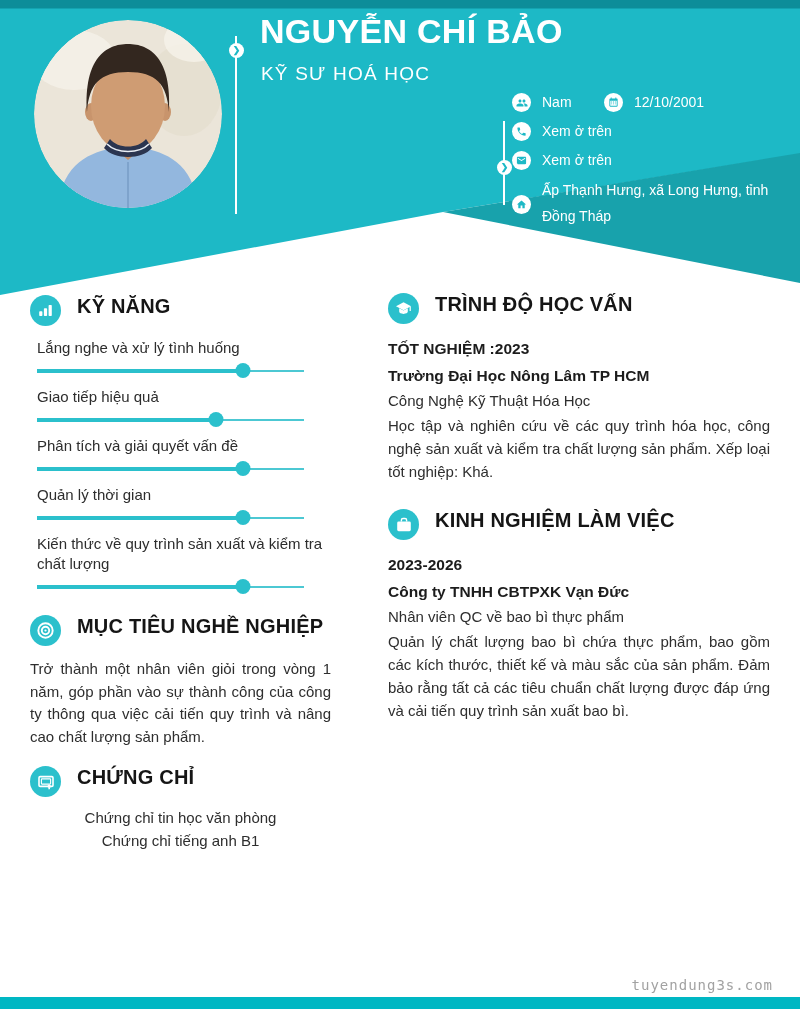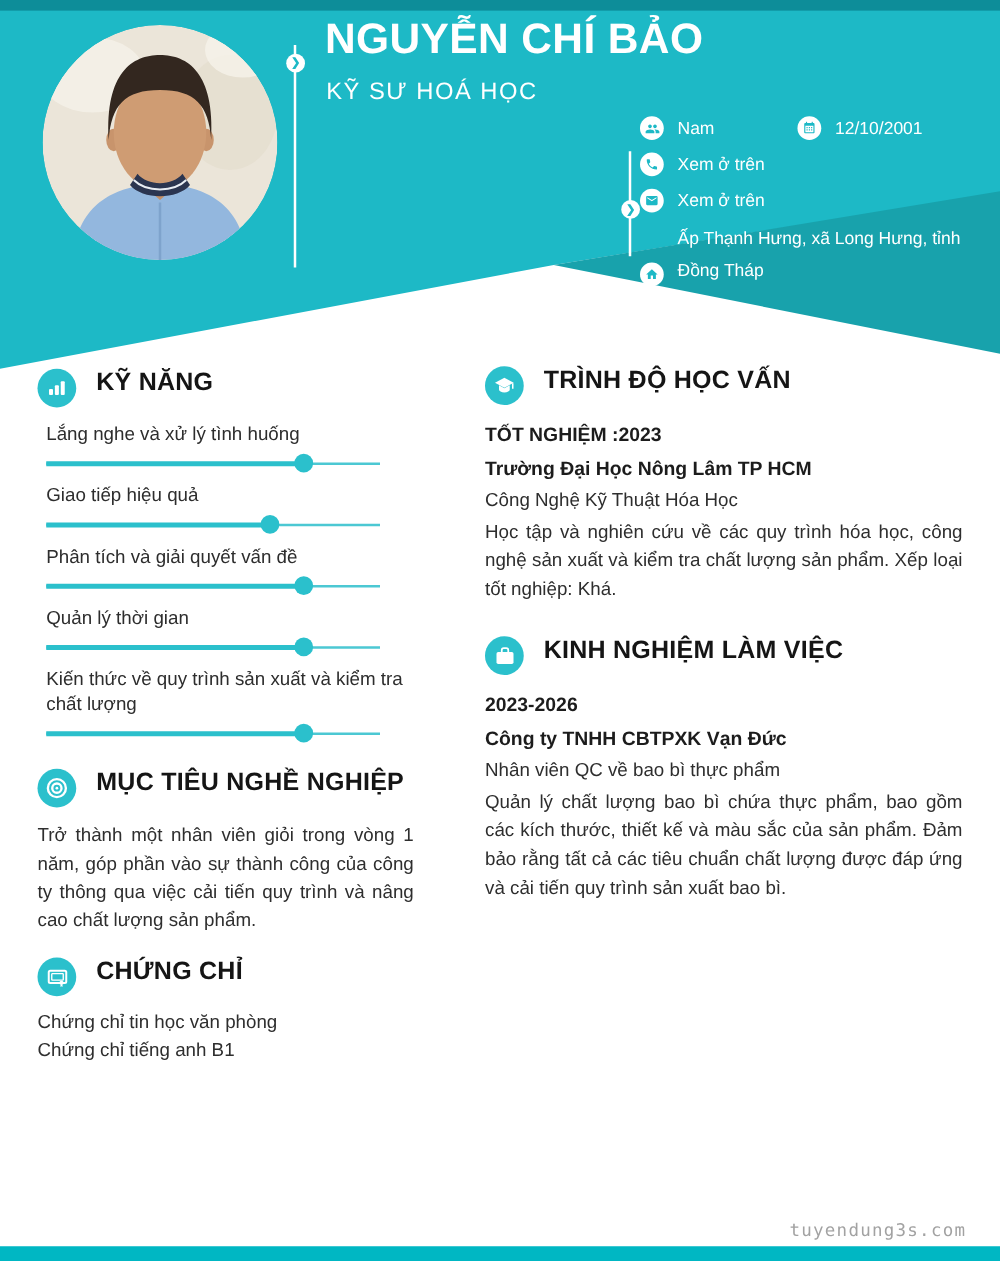--- a/index.html
+++ b/index.html
@@ -25,21 +25,21 @@
   .contact-marker{left:497px;top:160px;}
   .name{
     position:absolute;left:260px;top:12px;color:#fff;font-size:34px;font-weight:bold;
     letter-spacing:.3px;white-space:nowrap;
   }
   .job-title{
     position:absolute;left:261px;top:63px;color:#fff;font-size:19px;letter-spacing:1.2px;white-space:nowrap;text-align:right;
   }
   .contact-row{position:absolute;left:512px;display:flex;align-items:flex-start;}
   .contact-cell{display:flex;align-items:center;gap:11px;}
-  .contact-cell.fixed{width:126px;}
+  .contact-cell.fixed{width:92px;}
   .c-icon{
     width:19px;height:19px;border-radius:50%;background:#fff;flex:none;
     display:flex;align-items:center;justify-content:center;
   }
   .c-label{color:#fff;font-size:14px;line-height:19px;}
   .c-label.wrap{width:248px;line-height:26px;margin-top:-3px;}
   
   .col{position:absolute;}
   .col-left{left:30px;top:295px;width:301px;}
   .col-right{left:388px;top:293px;width:382px;}
@@ -54,21 +54,21 @@
   .skill-label{font-size:15px;color:#2d2d2d;line-height:20px;padding-left:7px;}
   .skill-slider{position:relative;height:16px;margin:5px 0 8px 7px;width:267px;}
   .track{position:absolute;left:0;right:0;top:7px;height:2px;background:#4cc8d3;}
   .track-fill{position:absolute;left:0;top:6px;height:4px;background:#2bc0cc;}
   .knob{position:absolute;top:0;width:15px;height:15px;border-radius:50%;background:#2bc0cc;transform:translateX(-50%);}
   
   .mt20{margin-top:20px;} .mt18{margin-top:18px;} .mt26{margin-top:26px;}
   .para{
     font-size:15px;color:#2e2e2e;line-height:22.6px;text-align:justify;margin-top:12px;
   }
-  .cert-list{margin-top:10px;}
+  .cert-list{margin-top:10px;text-align:center;}
   .cert-item{font-size:15px;color:#2e2e2e;line-height:22.5px;}
   
   .block{margin-top:11px;}
   .line-bold{font-size:15.5px;font-weight:bold;color:#1c1c1c;line-height:27px;}
   .line-normal{font-size:15px;color:#2e2e2e;line-height:24px;}
   .desc{font-size:15px;color:#2e2e2e;line-height:22.8px;text-align:justify;margin-top:2px;}
   
   .watermark{
     position:absolute;right:27px;bottom:16px;color:#a2a2a2;
     font-family:"DejaVu Sans Mono", monospace;font-size:14px;letter-spacing:1px;
@@ -156,21 +156,21 @@
         <span class="c-icon">
           <svg width="11" height="11" viewBox="0 0 24 24" fill="#1db9c6">
               <path d="M20 4H4c-1.1 0-1.99.9-1.99 2L2 18c0 1.1.9 2 2 2h16c1.1 0 2-.9 2-2V6c0-1.1-.9-2-2-2zm0 4l-8 5-8-5V6l8 5 8-5v2z"></path>
             </svg>
         </span>
         <span class="c-label">Xem ở trên</span>
       </div>
     </div>
 
     <div class="contact-row" style="top:180px;">
-      <div class="contact-cell" style="align-items:flex-end;">
+      <div class="contact-cell" style="align-items:center;">
         <span class="c-icon">
           <svg width="11" height="11" viewBox="0 0 24 24" fill="#1db9c6">
               <path d="M10 20v-6h4v6h5v-8h3L12 3 2 12h3v8z"></path>
             </svg>
         </span>
         <span class="c-label wrap">Ấp Thạnh Hưng, xã Long Hưng, tỉnh Đồng Tháp</span>
       </div>
     </div>
   </div>
 

